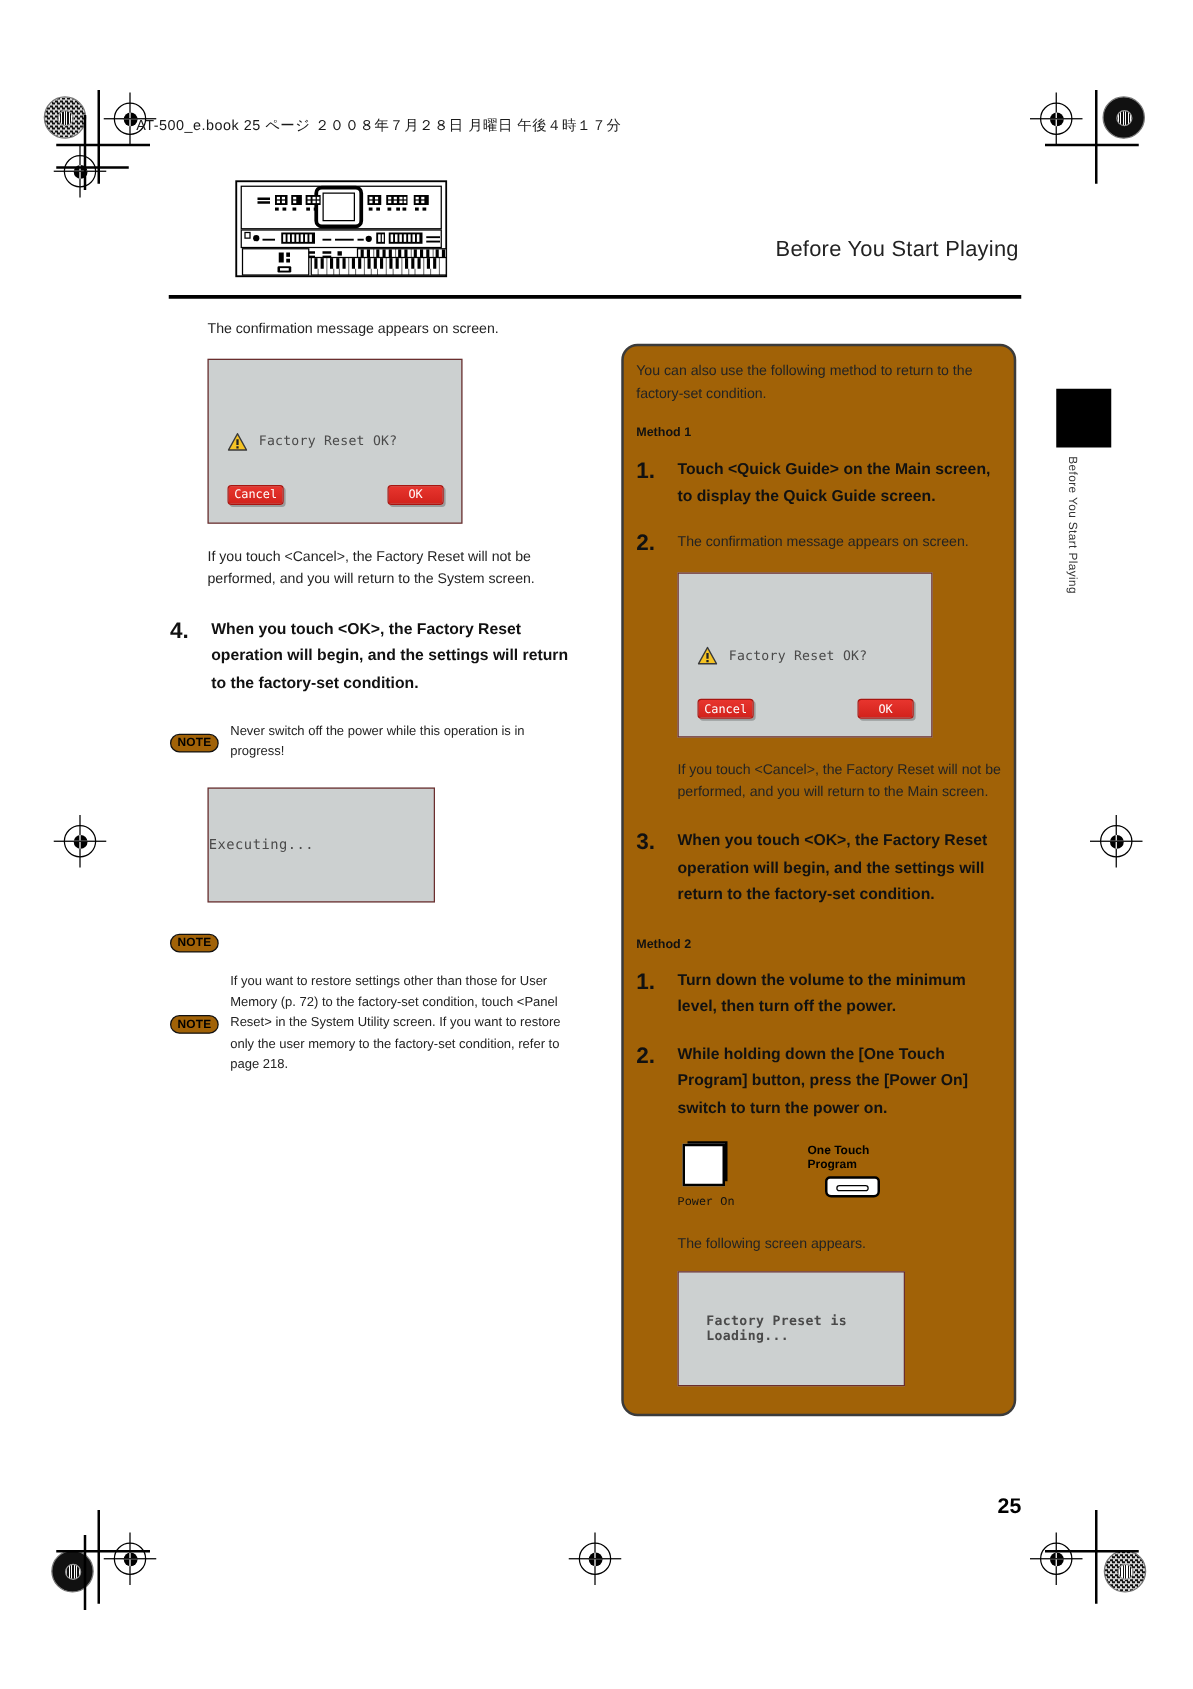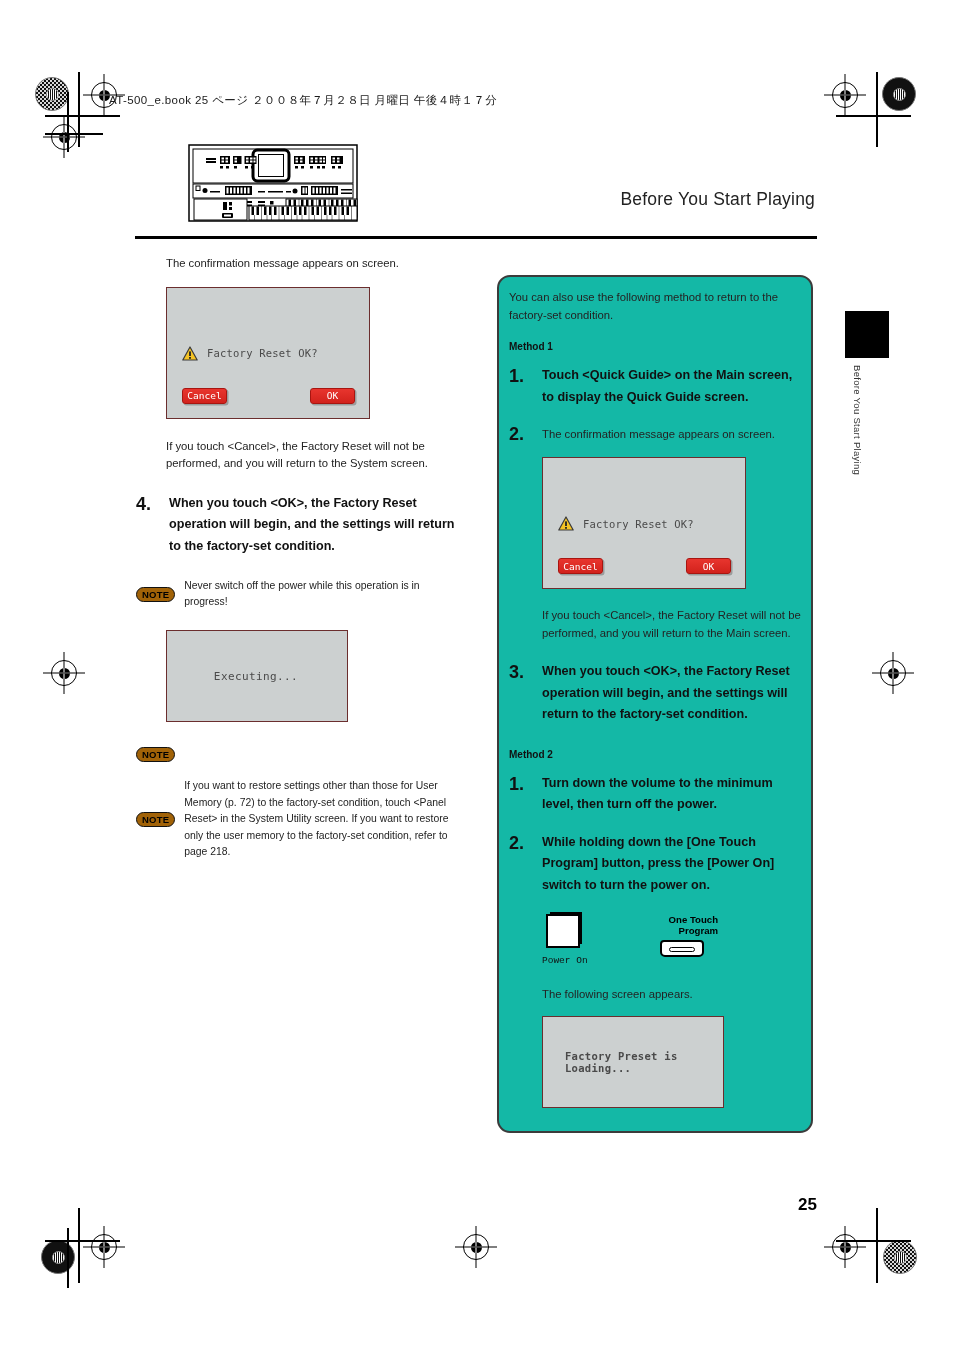--- a/index.html
+++ b/index.html
@@ -117,21 +117,21 @@
   .col-left {
     position: absolute;
     left: 166px; top: 255px; width: 290px;
   }
   .col-right-box {
     position: absolute;
     left: 497px; top: 275px; width: 316px; height: 858px;
     border: 2px solid #3b3b3b;
     border-radius: 13px;
     box-sizing: border-box;
-    background: #14b8a6;
+    background: #a16207;
   }
   .col-right-inner {
     position: absolute;
     left: 10px; top: 12px; right: 12px;
   }
 
   
   .body-text {
     font-size: 11.3px;
     line-height: 17.5px;
@@ -185,21 +185,20 @@
     border-radius: 3px;
     color: #fff;
     display: flex; align-items: center; justify-content: center;
     font-family: "DejaVu Sans Mono", monospace;
     box-shadow: 1.5px 1.5px 0 rgba(0,0,0,0.25);
     box-sizing: border-box;
   }
   .center-msg {
     position: absolute; left: 0; right: 2px; top: 50%;
     transform: translateY(-50%);
-    text-align: center;
     font-size: 11px;
     color: #4a4a4a;
     letter-spacing: 0.4px;
     font-family: "DejaVu Sans Mono", monospace;
   }
   .left-msg {
     position: absolute; left: 22px; top: 50%;
     transform: translateY(-50%);
     font-size: 10.5px;
     color: #4a4a4a;
@@ -239,21 +238,21 @@
   .powerbtn-label {
     position: absolute;
     font-size: 9.5px;
     color: #111;
   }
   .otp-label {
     position: absolute;
     font-size: 9.6px;
     font-weight: bold;
     line-height: 11px;
-    text-align: right;
+    text-align: left;
     color: #000;
   }
   .otp-btn {
     position: absolute;
     width: 44px; height: 17px;
     border: 2px solid #000;
     border-radius: 4px 4px 5px 5px;
     background: #fff;
     box-sizing: border-box;
   }

